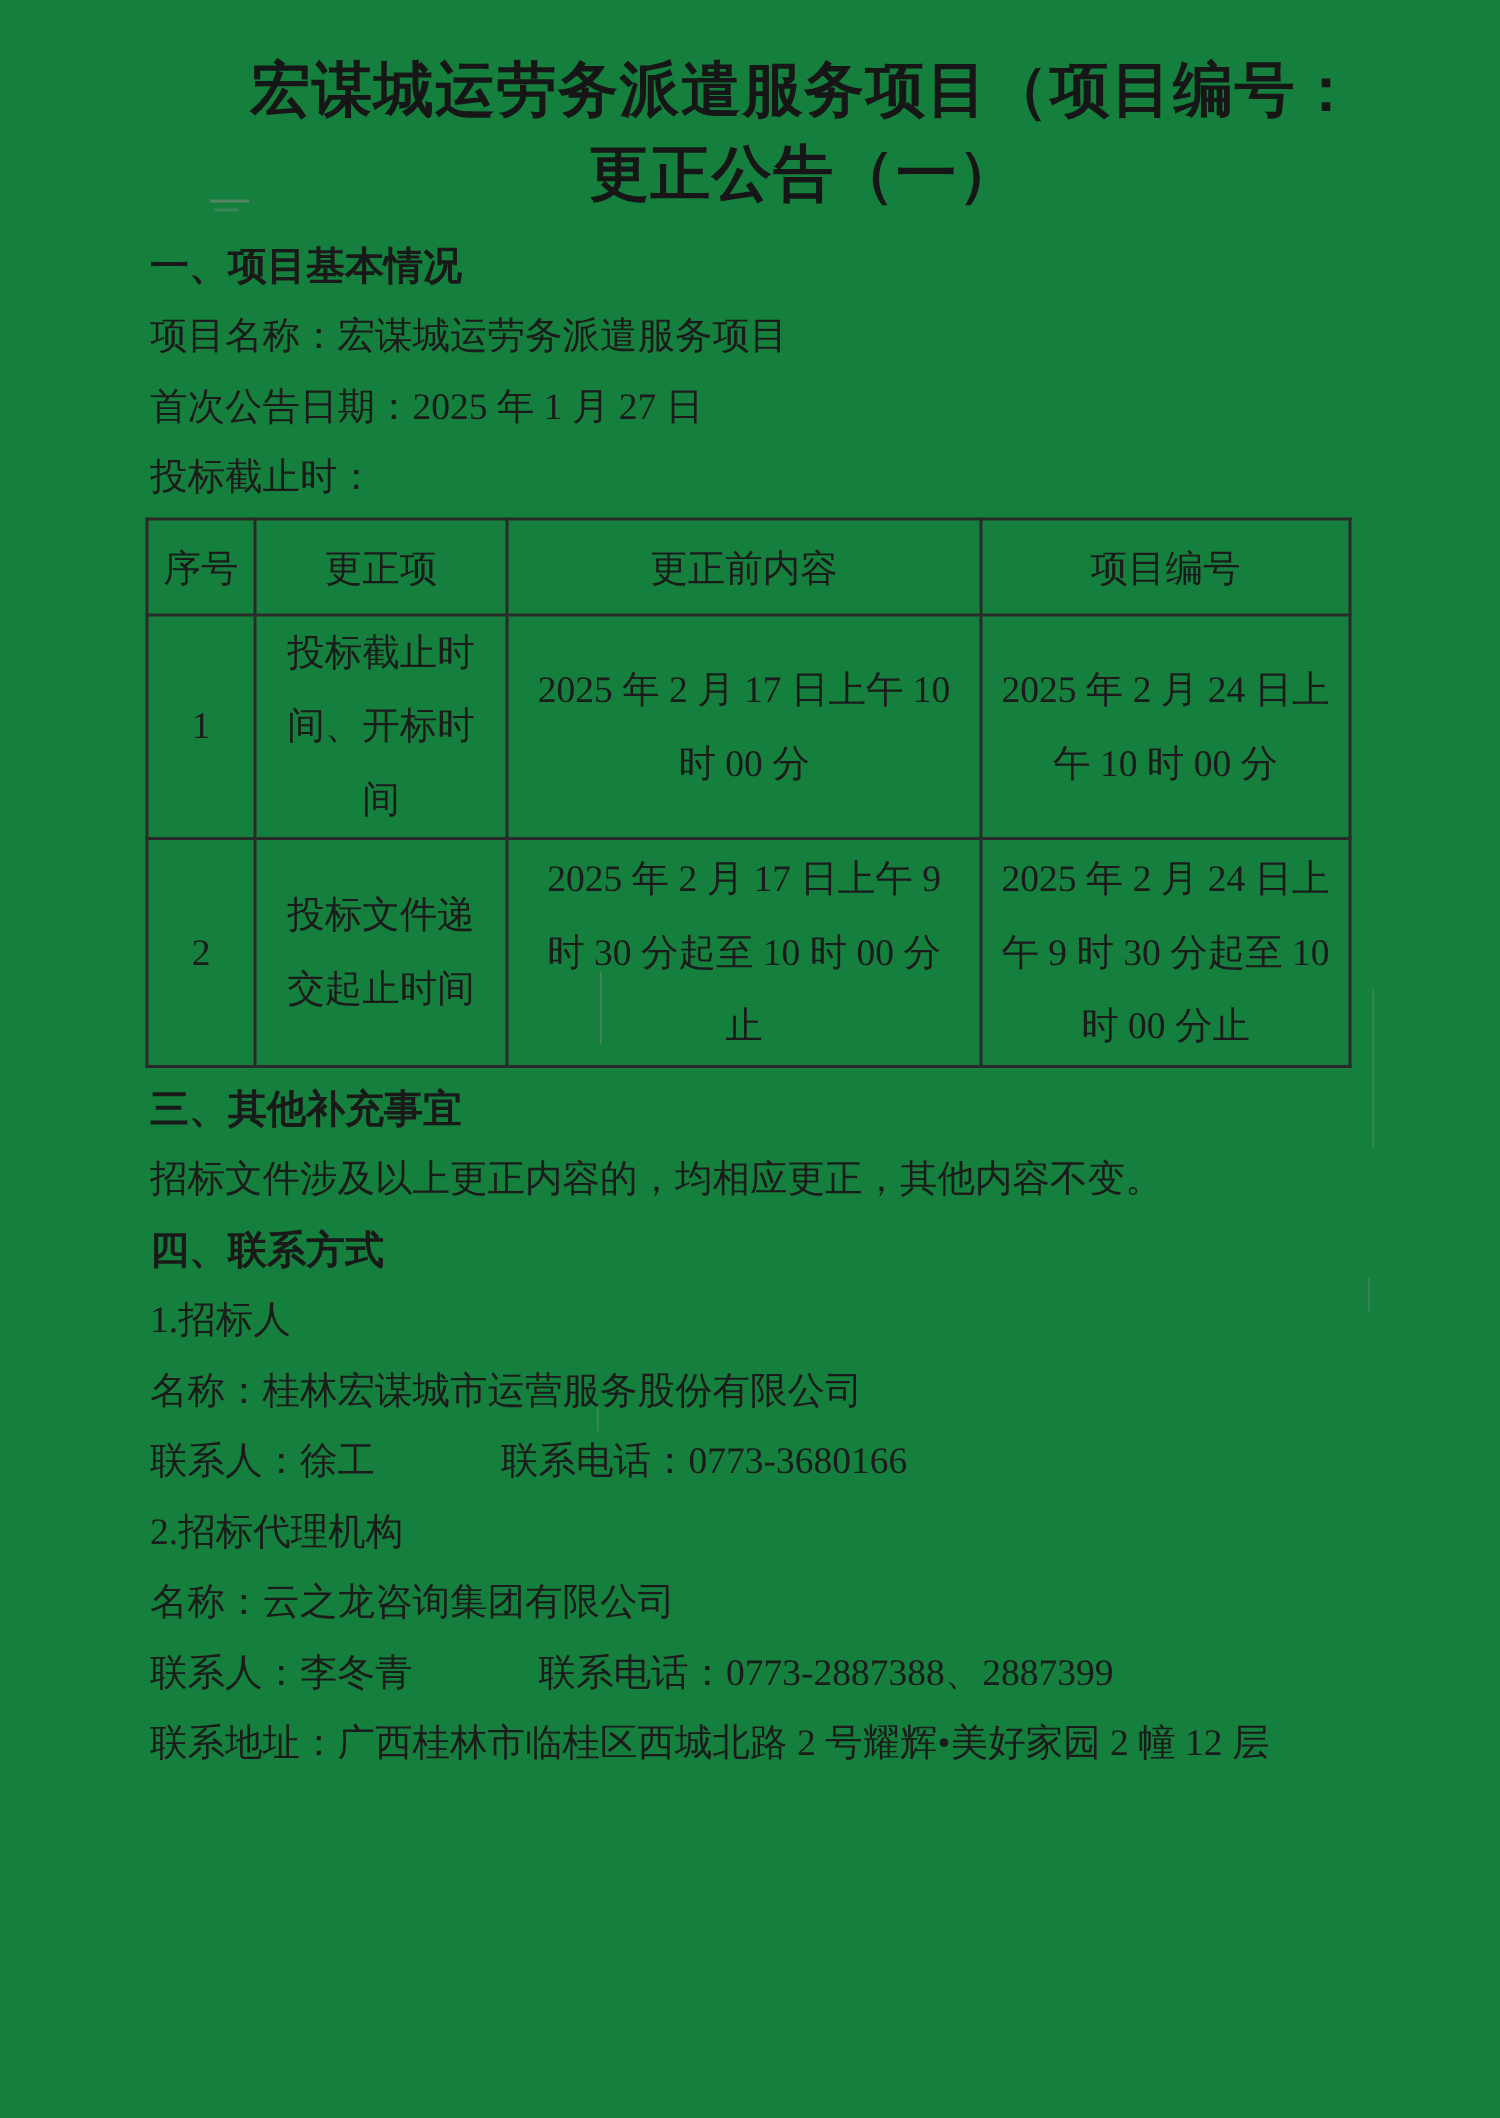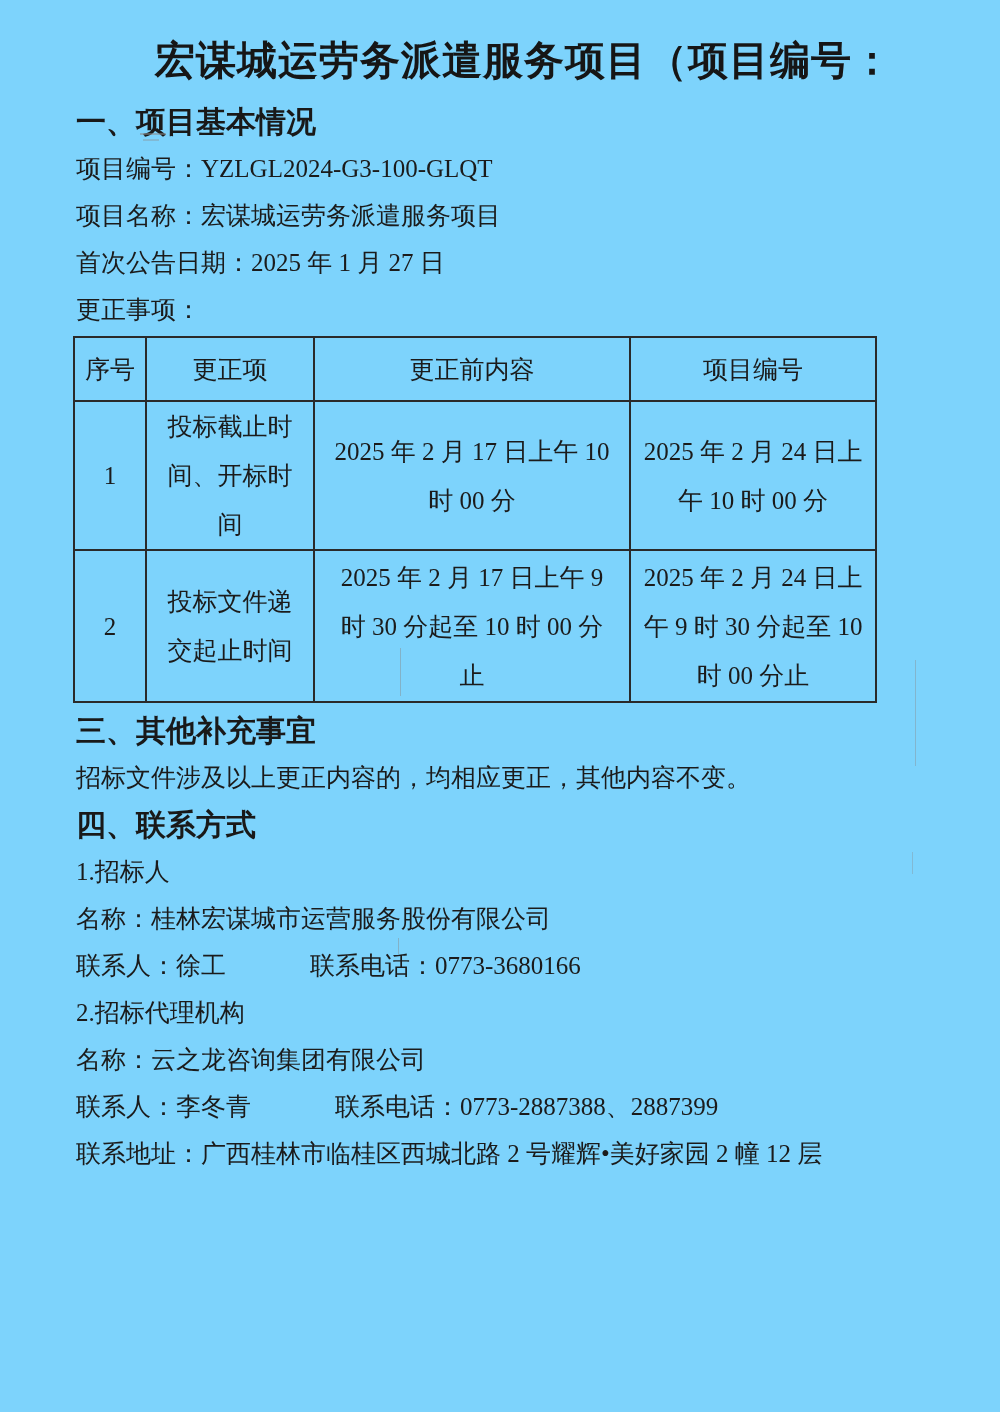--- a/index.html
+++ b/index.html
@@ -4,41 +4,41 @@
 <style>
   html, body { margin: 0; padding: 0; }
   body {
     width: 1000px; height: 1412px;
     background: #f2f2f2;
     font-family: "Liberation Serif", "DejaVu Serif", serif;
   }
   .page {
     position: relative;
     width: 1000px; height: 1412px;
-    background: #7dd3fc;
+    background: #15803d;
     color: #1b1b1b;
     overflow: hidden;
     box-sizing: border-box;
-    padding: 32px 28px 0 76px;
+    padding: 32px 28px 0 100px;
   }
   
   .doc-title {
     text-align: center;
     font-family: "Liberation Sans", "DejaVu Sans", sans-serif;
     font-weight: 700;
     font-size: 40px;
     line-height: 56px;
     letter-spacing: 1px;
     color: #161616;
   }
   
   .sec-heading {
     font-family: "Liberation Sans", "DejaVu Sans", sans-serif;
     font-weight: 700;
-    font-size: 30px;
+    font-size: 26px;
     line-height: 47px;
     color: #191919;
   }
   .para {
     font-size: 25px;
     line-height: 47px;
     margin: 0;
     color: #1b1b1b;
   }
   .first-heading { margin-top: 10px; }
@@ -87,28 +87,28 @@
 
   <span class="artifact a-dash1"></span>
   <span class="artifact a-dash2"></span>
   <span class="artifact a-vline1"></span>
   <span class="artifact a-vline2"></span>
   <span class="artifact a-vline3"></span>
   <span class="artifact a-vline4"></span>
 
   <div class="doc-title">
     <div>宏谋城运劳务派遣服务项目（项目编号：</div>
+    <div>更正公告（一）</div>
   </div>
 
   <div class="sec-heading first-heading">一、项目基本情况</div>
-  <p class="para">项目编号：YZLGL2024-G3-100-GLQT</p>
   <p class="para">项目名称：宏谋城运劳务派遣服务项目</p>
   <p class="para">首次公告日期：2025 年 1 月 27 日</p>
 
-  <p class="para">更正事项：</p>
+  <p class="para">投标截止时：</p>
 
   <table class="correction-table">
     <colgroup>
       <col class="col-no">
         <col class="col-item">
         <col class="col-before">
         <col class="col-after">
     </colgroup>
     <tbody>
         <tr class="header-row">

